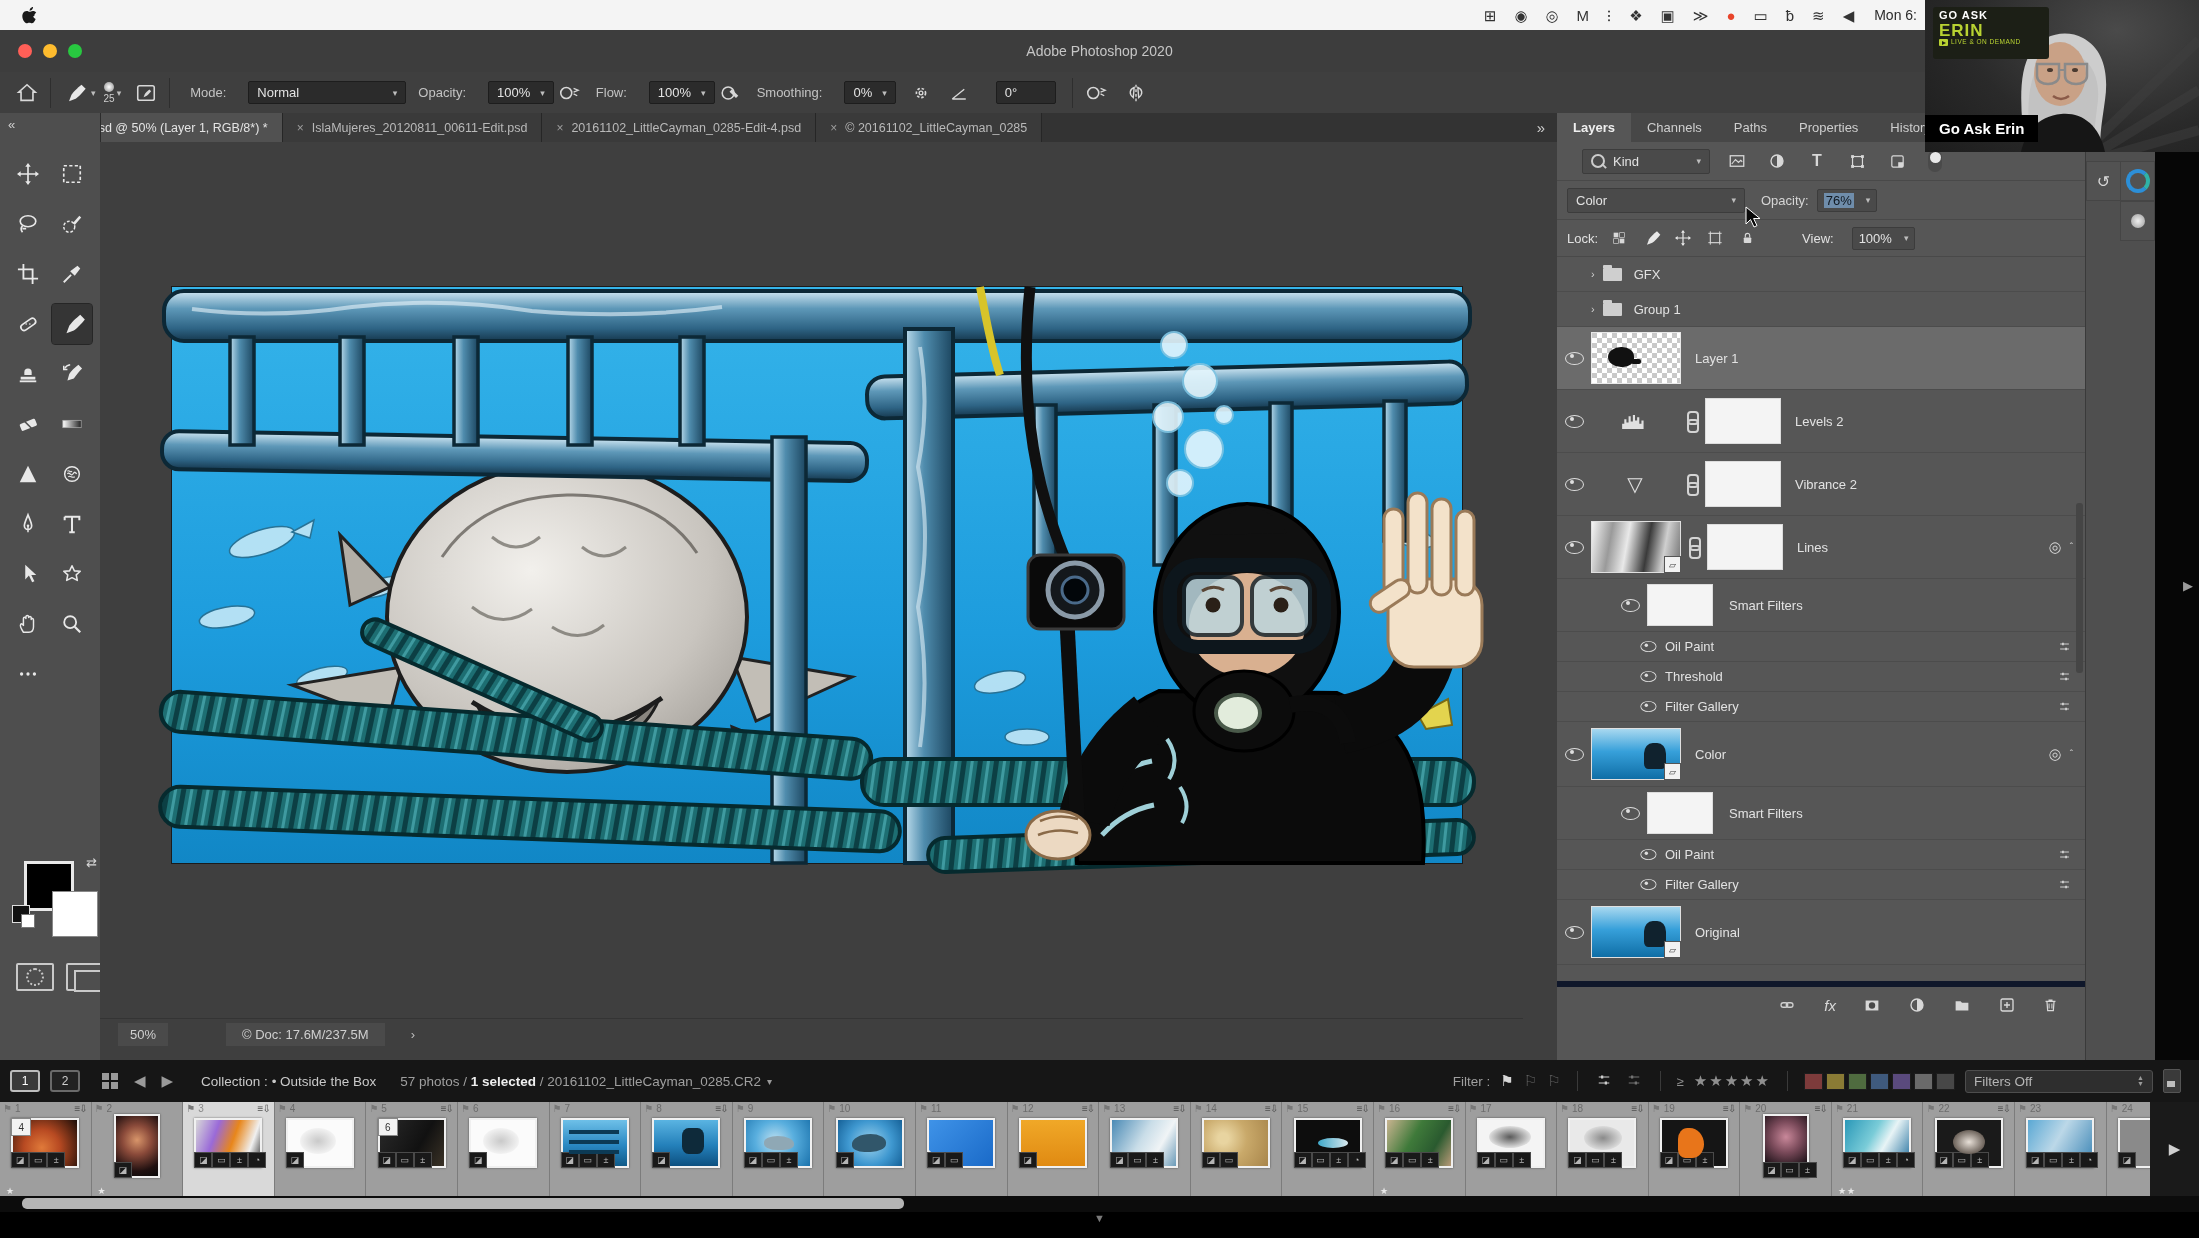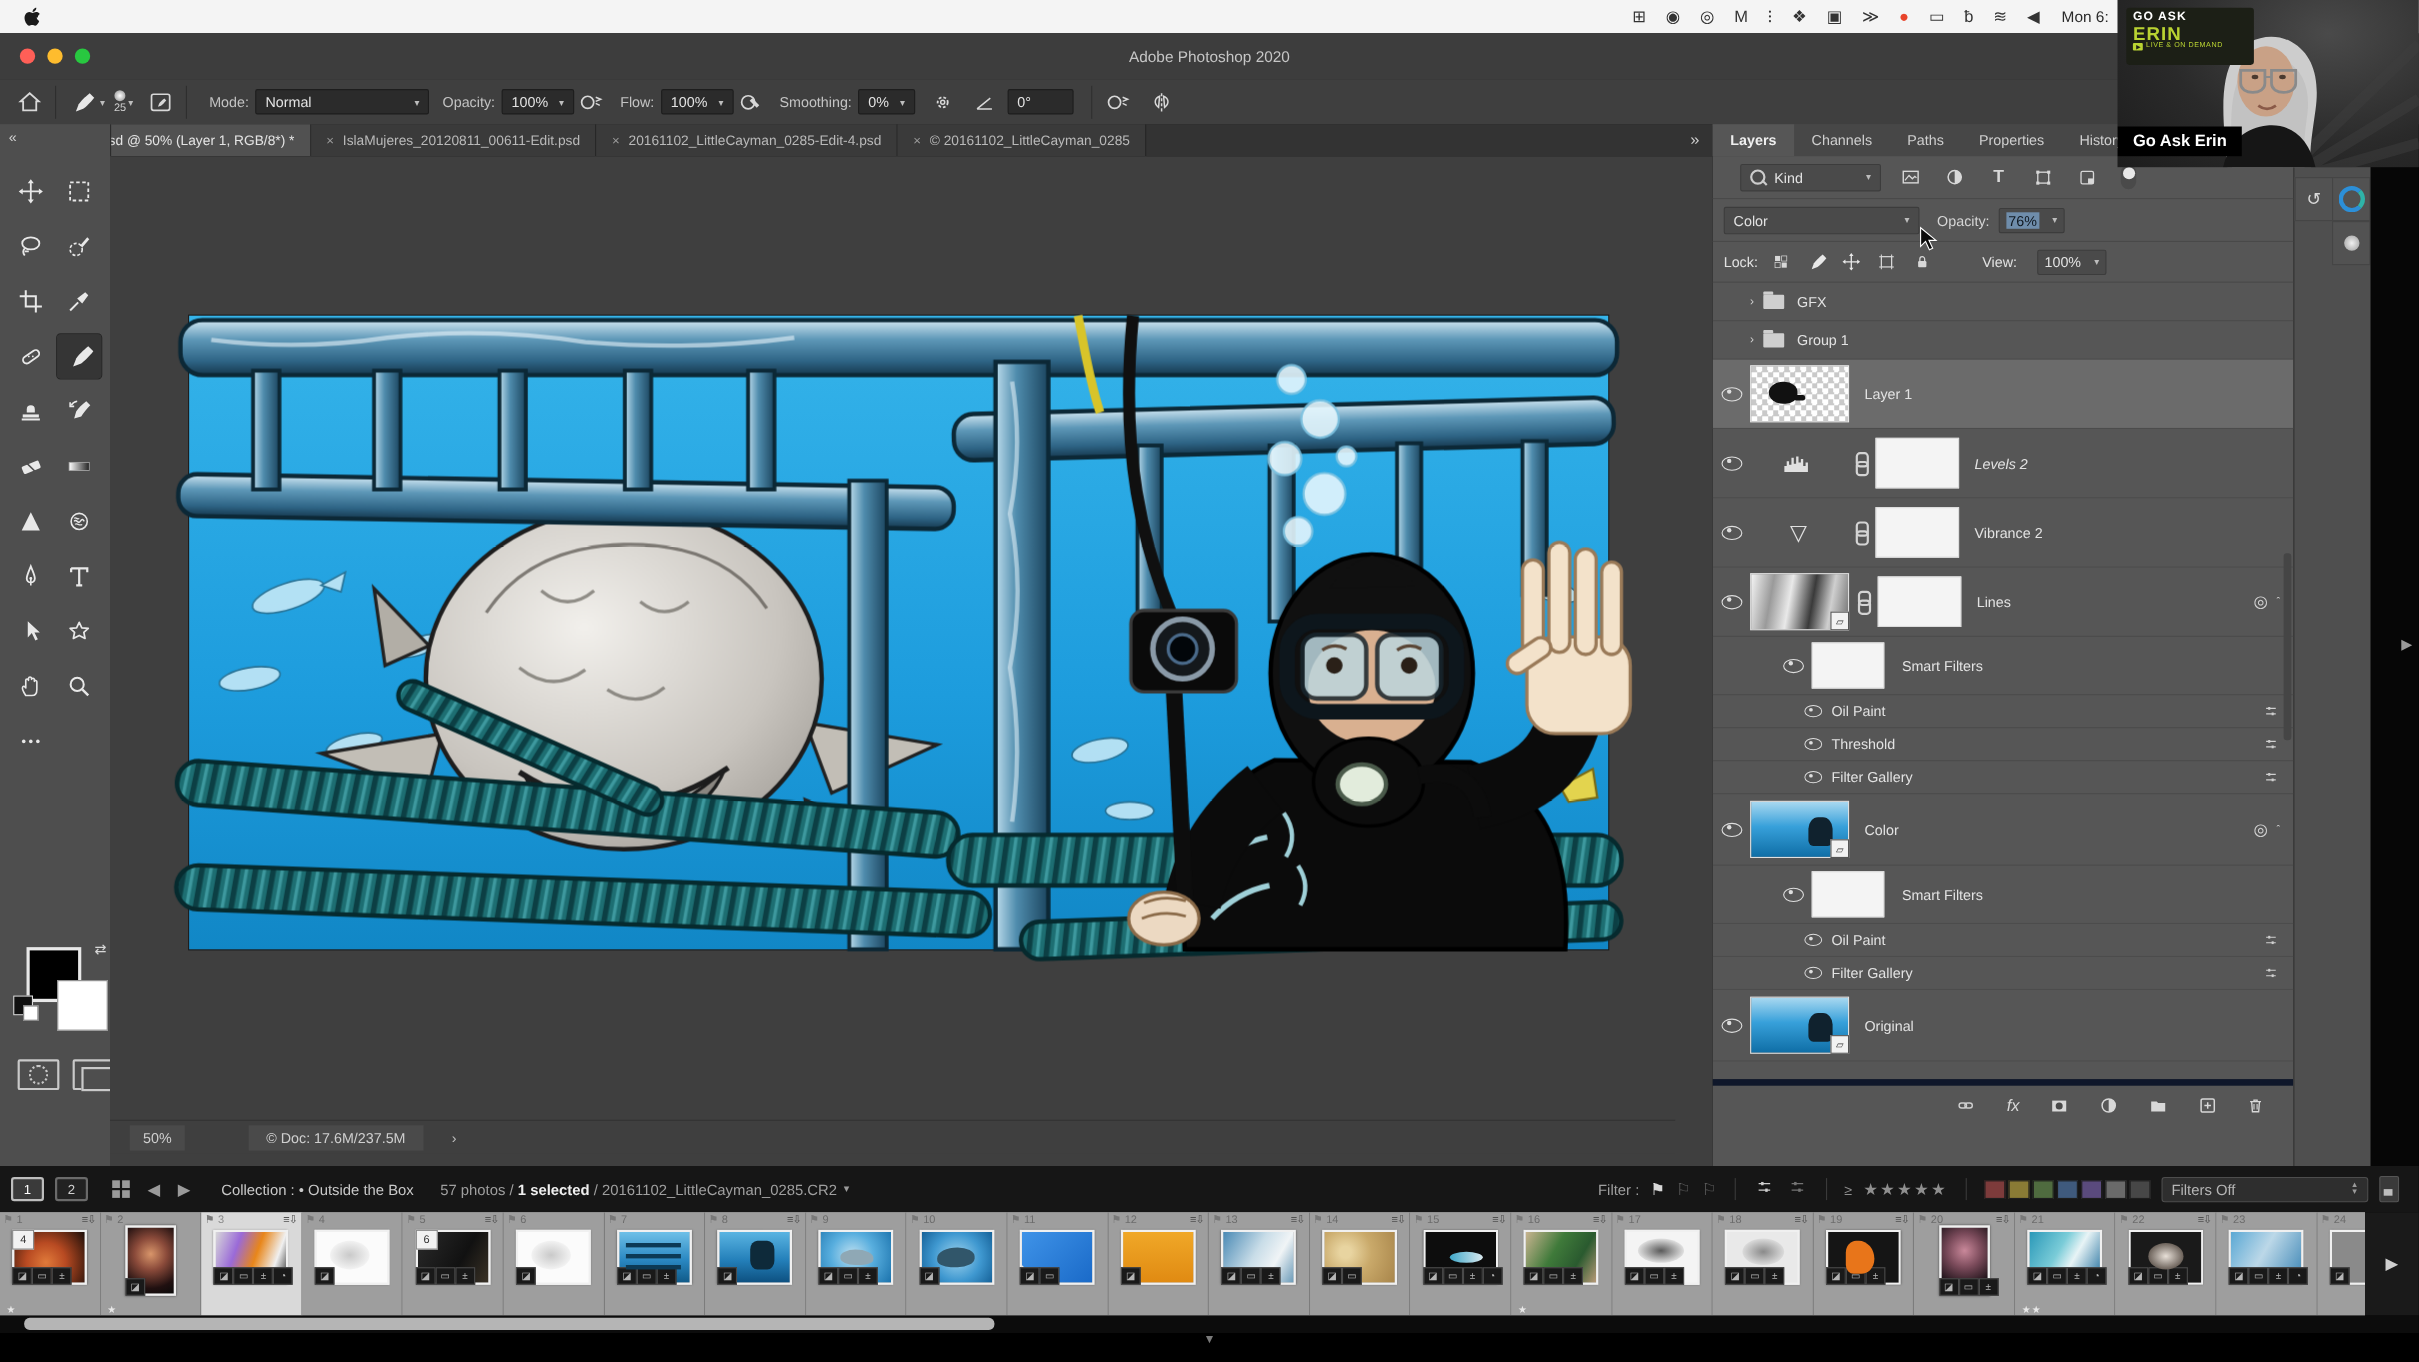--- a/index.html
+++ b/index.html
@@ -23,21 +23,21 @@
   .traffic span{width:14px;height:14px;border-radius:50%;display:block}
   #title-text{width:100%;text-align:center;line-height:42px;color:#c6c6c6;font-size:14px}
   
   #optionsbar{left:0;top:72px;width:2199px;height:41px;background:#3f3f3f;border-bottom:1px solid #272727;
               display:flex;align-items:center;color:#cfcfcf;font-size:13px}
   .opt-sep{width:1px;height:30px;background:#2e2e2e;margin:0 8px}
   .opt-ic{display:flex;align-items:center;justify-content:center;width:30px;height:30px}
   .opt-ic svg{display:block}
   .chev{color:#bdbdbd;font-size:9px;margin-left:2px}
   .valbox{background:#2b2b2b;border:1px solid #1d1d1d;border-radius:2px;color:#e3e3e3;
-          padding:3px 8px;display:flex;align-items:center;gap:8px;margin-left:6px}
+          padding:3px 8px;display:flex;align-items:center;gap:8px;margin-left:22px}
   .lbl{margin-left:12px;color:#c3c3c3}
   .brush-prev{display:flex;flex-direction:column;align-items:center;line-height:1;margin-left:8px}
   .brush-dot{width:10px;height:10px;border-radius:50%;background:radial-gradient(#fff,#888)}
   .brush-num{font-size:10px;color:#cfcfcf;margin-top:2px}
   
   #tabbar{left:0;top:113px;width:1557px;height:29px;background:#333333;display:flex;align-items:stretch}
   .dtab{display:flex;align-items:center;gap:8px;padding:0 14px;font-size:12.5px;color:#b9b9b9;
         background:#3a3a3a;border-right:1px solid #262626;white-space:nowrap}
   .dtab .x{color:#9d9d9d;font-size:12px}
   .dtab.active{background:#515151;color:#e4e4e4}
@@ -899,21 +899,21 @@
       </div>
       <div class="lrow sel" style="height: 62px;">
         <span class="eyecell">
           <span class="eye"></span>
         </span>
         <span class="lthumb">
           <span class="blob"></span>
         </span>
         <span class="lname">Layer 1</span>
       </div>
-      <div class="lrow" style="height: 62px; font-style: italic;">
+      <div class="lrow" style="height: 62px;">
         <span class="eyecell">
           <span class="eye"></span>
         </span>
         <span class="iconcell histo">
           <svg viewBox="0 0 26 14" width="28" height="15">
             <path d="M1 14V9h2V5h2v3h2V2h2v5h2V1h2v5h2V3h2v6h2V6h2v8Z" fill="#e0e0e0"></path>
           </svg>
         </span>
         <span class="linkic"></span>
         <span class="maskthumb"></span>

